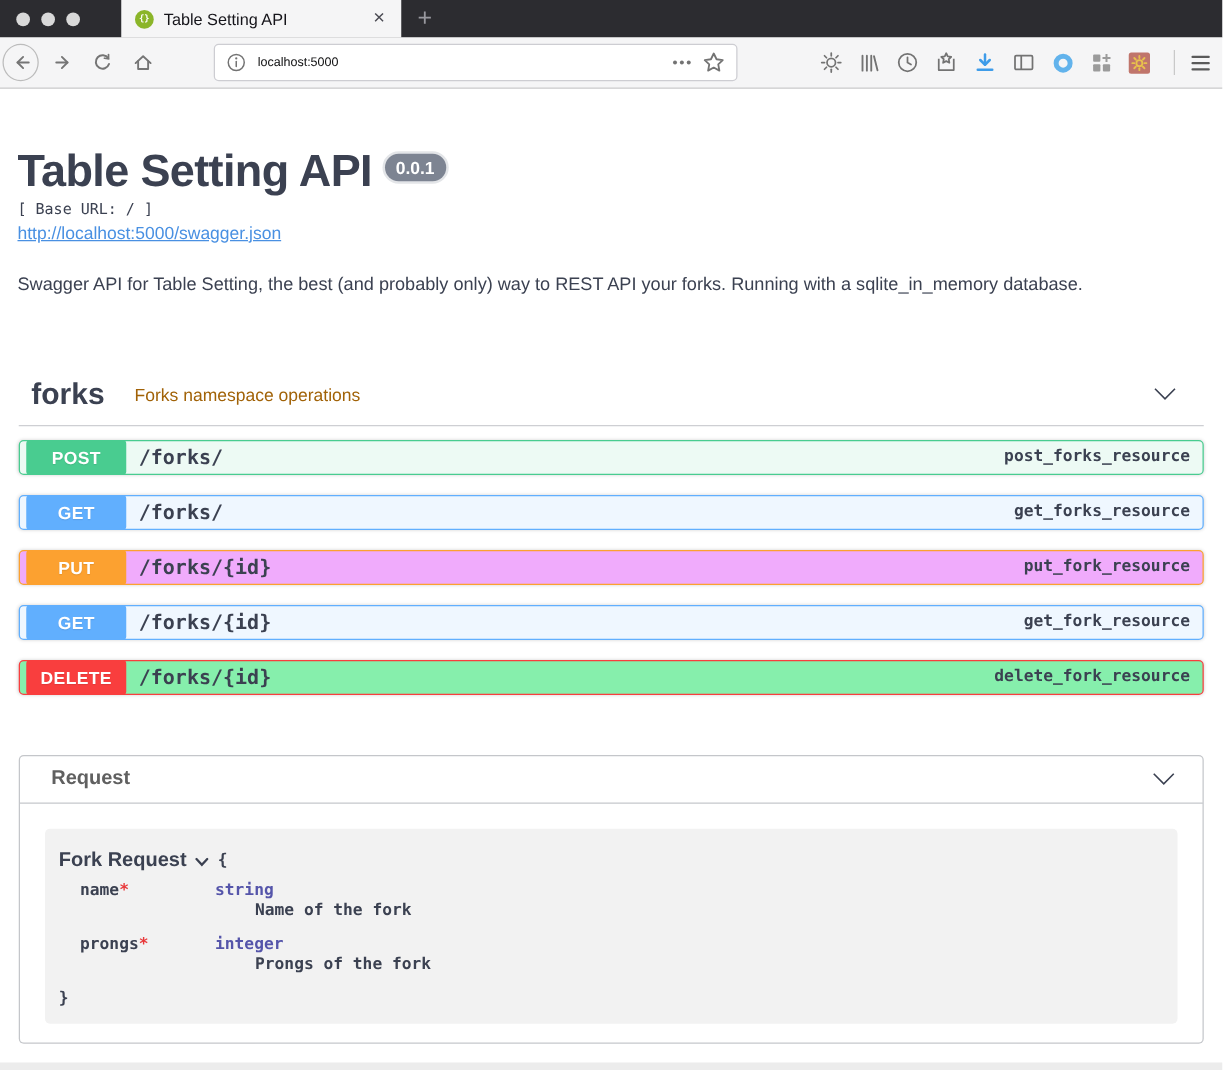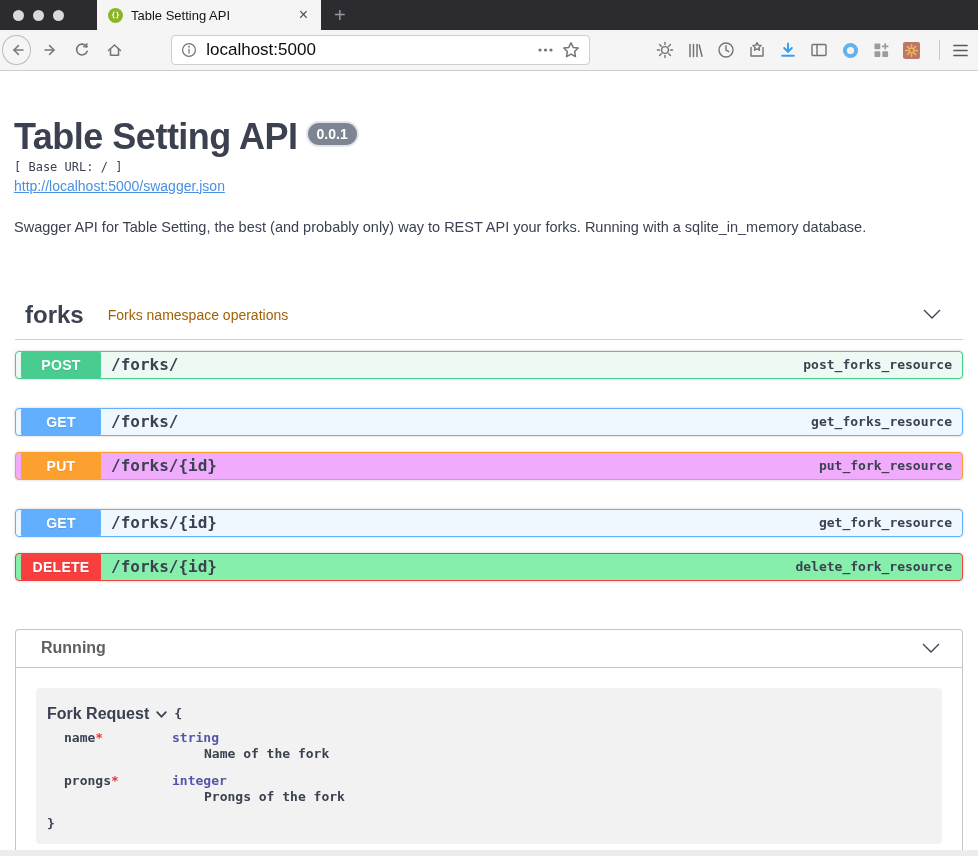--- a/index.html
+++ b/index.html
@@ -27,21 +27,21 @@
   .toolbar { height:41px; background:#f5f5f6; border-bottom:1px solid #cccccc;
              display:flex; align-items:center; color:#757575; }
   .tool-btn { display:flex; align-items:center; justify-content:center; }
   .btn-back { width:30px; height:30px; border:1px solid #bcbcbc; border-radius:50%; margin-left:2px; }
   .btn-fwd { margin-left:12px; }
   .btn-reload { margin-left:15px; }
   .btn-home { margin-left:16px; }
 
   .urlbar { width:430px; height:30px; margin-left:48px; background:#fff; border:1px solid #cdcdd2;
             border-radius:4px; display:flex; align-items:center; padding:0 9px; gap:9px; }
-  .url-text { flex:1; font-size:17px; color:#0c0c0d; }
+  .url-text { flex:1; font-size:10px; color:#0c0c0d; }
   .url-dots { color:#737373; }
   .url-star { color:#737373; }
 
   .right-icons { display:flex; align-items:center; gap:13px; margin-left:66px; }
   .ricon { color:#737373; }
   .ricon.blue { color:#3e9ce9; }
   .ext-gear-box { width:17px; height:17px; background:#c0756b; border-radius:2px;
                   display:flex; align-items:center; justify-content:center; }
   .vsep { width:1px; height:20px; background:#c9c9c9; margin-left:6px; }
   .hamburger { margin-left:12px; margin-right:9px; color:#5a5a5a; }
@@ -69,21 +69,21 @@
   .row { height:28px; border-radius:4px; border:1px solid; display:flex; align-items:center;
          box-shadow:0 0 3px rgba(0,0,0,.19); cursor:pointer; }
   .badge { min-width:80px; height:28px; margin-left:5px; border-radius:3px; color:#fff;
            font-weight:bold; font-size:14px; display:flex; align-items:center; justify-content:center;
            padding:0 10px; letter-spacing:.3px; text-shadow:0 1px 1px rgba(0,0,0,.1); }
   .path { font-family:"DejaVu Sans Mono", monospace; font-weight:bold; font-size:16px;
           color:#3b4151; margin-left:10px; flex:1; }
   .operation { font-family:"DejaVu Sans Mono", monospace; font-weight:bold; font-size:13px;
                color:#3b4151; margin-right:10px; }
   .r-post   { border-color:#49cc90; background:#edfaf4; }
-  .r-get    { border-color:#61affe; background:#eff7ff;margin-top:13px; }
+  .r-get    { border-color:#61affe; background:#eff7ff; }
   .r-put    { border-color:#fca130; background:#f0abfc; }
   .r-delete { border-color:#f93e3e; background:#86efac; }
   .m-post   { background:#49cc90; }
   .m-get    { background:#61affe; }
   .m-put    { background:#fca130; }
   .m-delete { background:#f93e3e; }
 
   .models-section { margin:48px 15px 0; border:1px solid rgba(59,65,81,.3); border-radius:4px; background:#fff; }
   .models-header { height:38px; display:flex; align-items:center; padding:0 10px 0 25px;
                    border-bottom:1px solid rgba(59,65,81,.3); cursor:pointer; }
@@ -302,21 +302,21 @@
       <div class="row r-delete">
         <span class="badge m-delete">DELETE</span>
         <span class="path">/forks/{id}</span>
         <span class="operation">delete_fork_resource</span>
       </div>
     </div>
   </div>
 
   <div class="models-section">
     <div class="models-header">
-      <span class="models-title">Running</span>
+      <span class="models-title">Request</span>
       <span class="chev">
         <svg width="18" height="11" viewBox="0 0 18 11" fill="none" stroke="#3b4151" stroke-width="1.3">
             <path d="M1 1 L9 9 L17 1"></path>
           </svg>
       </span>
     </div>
     <div class="models-body">
       <div class="model-box">
         <div class="model-title-row">
           <span class="model-title">Fork Request</span>

